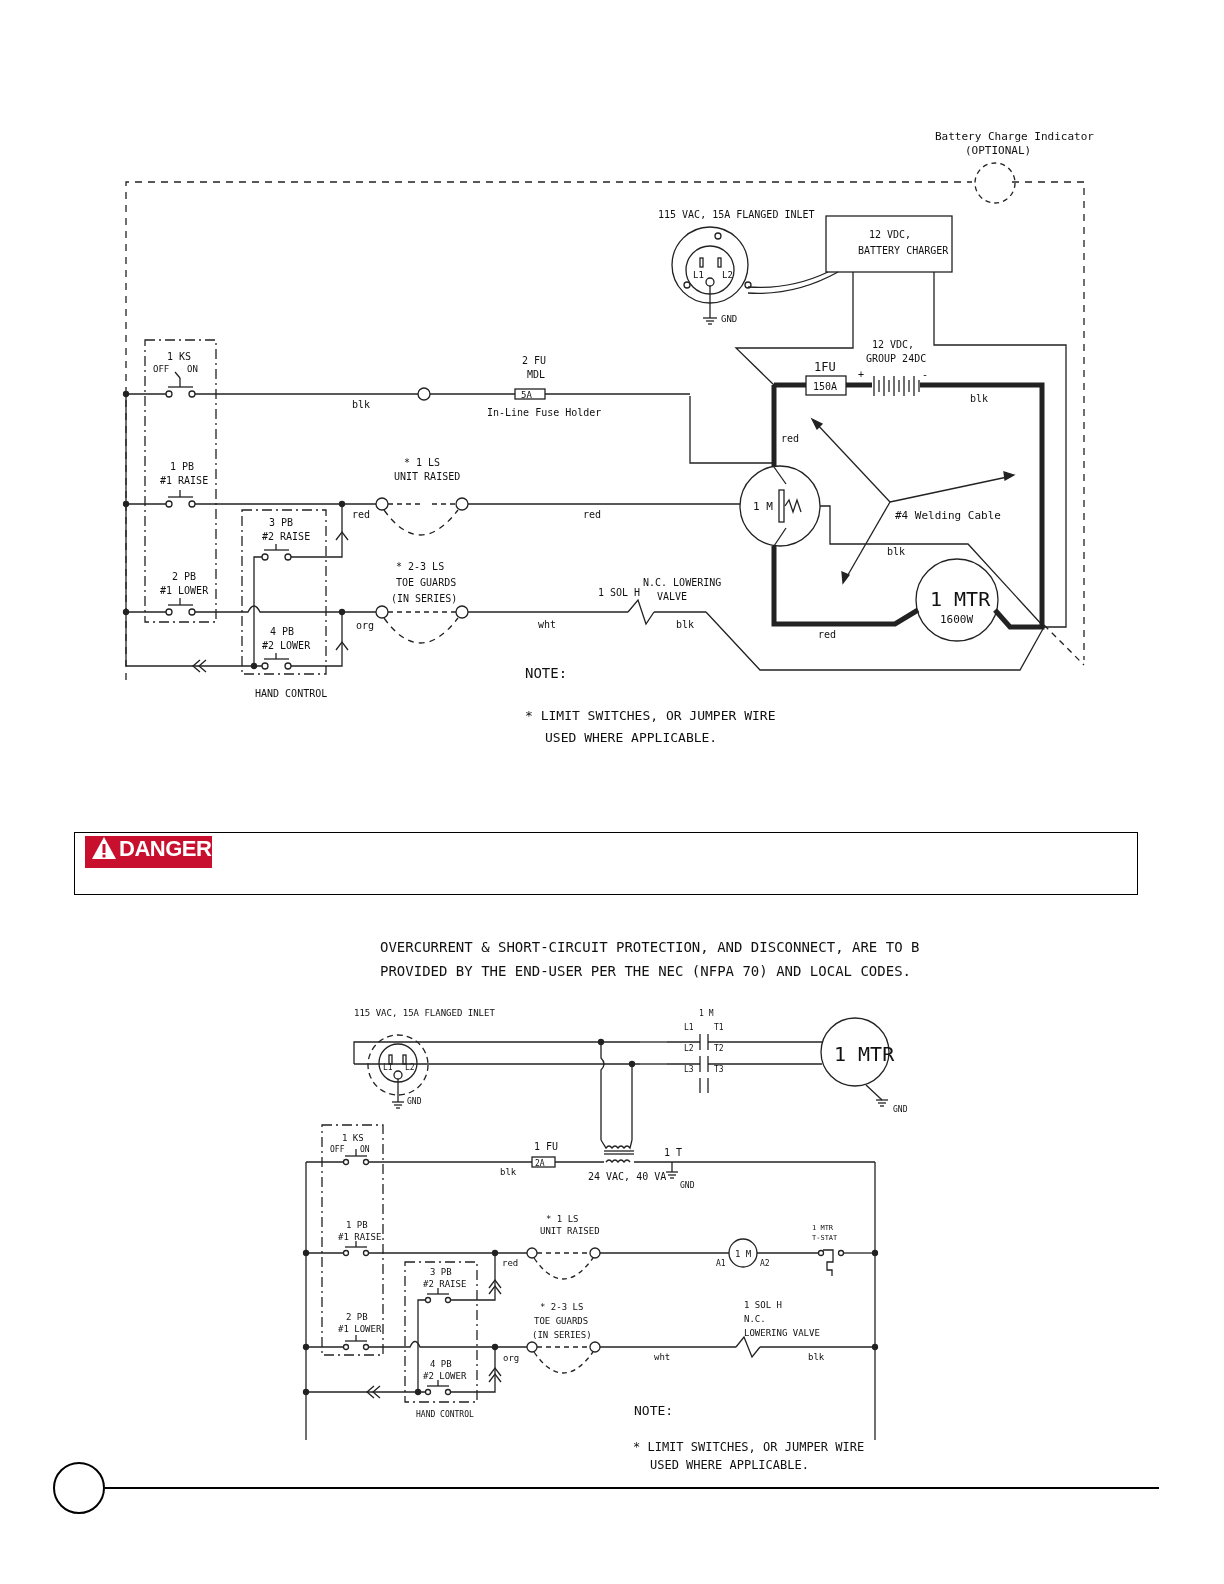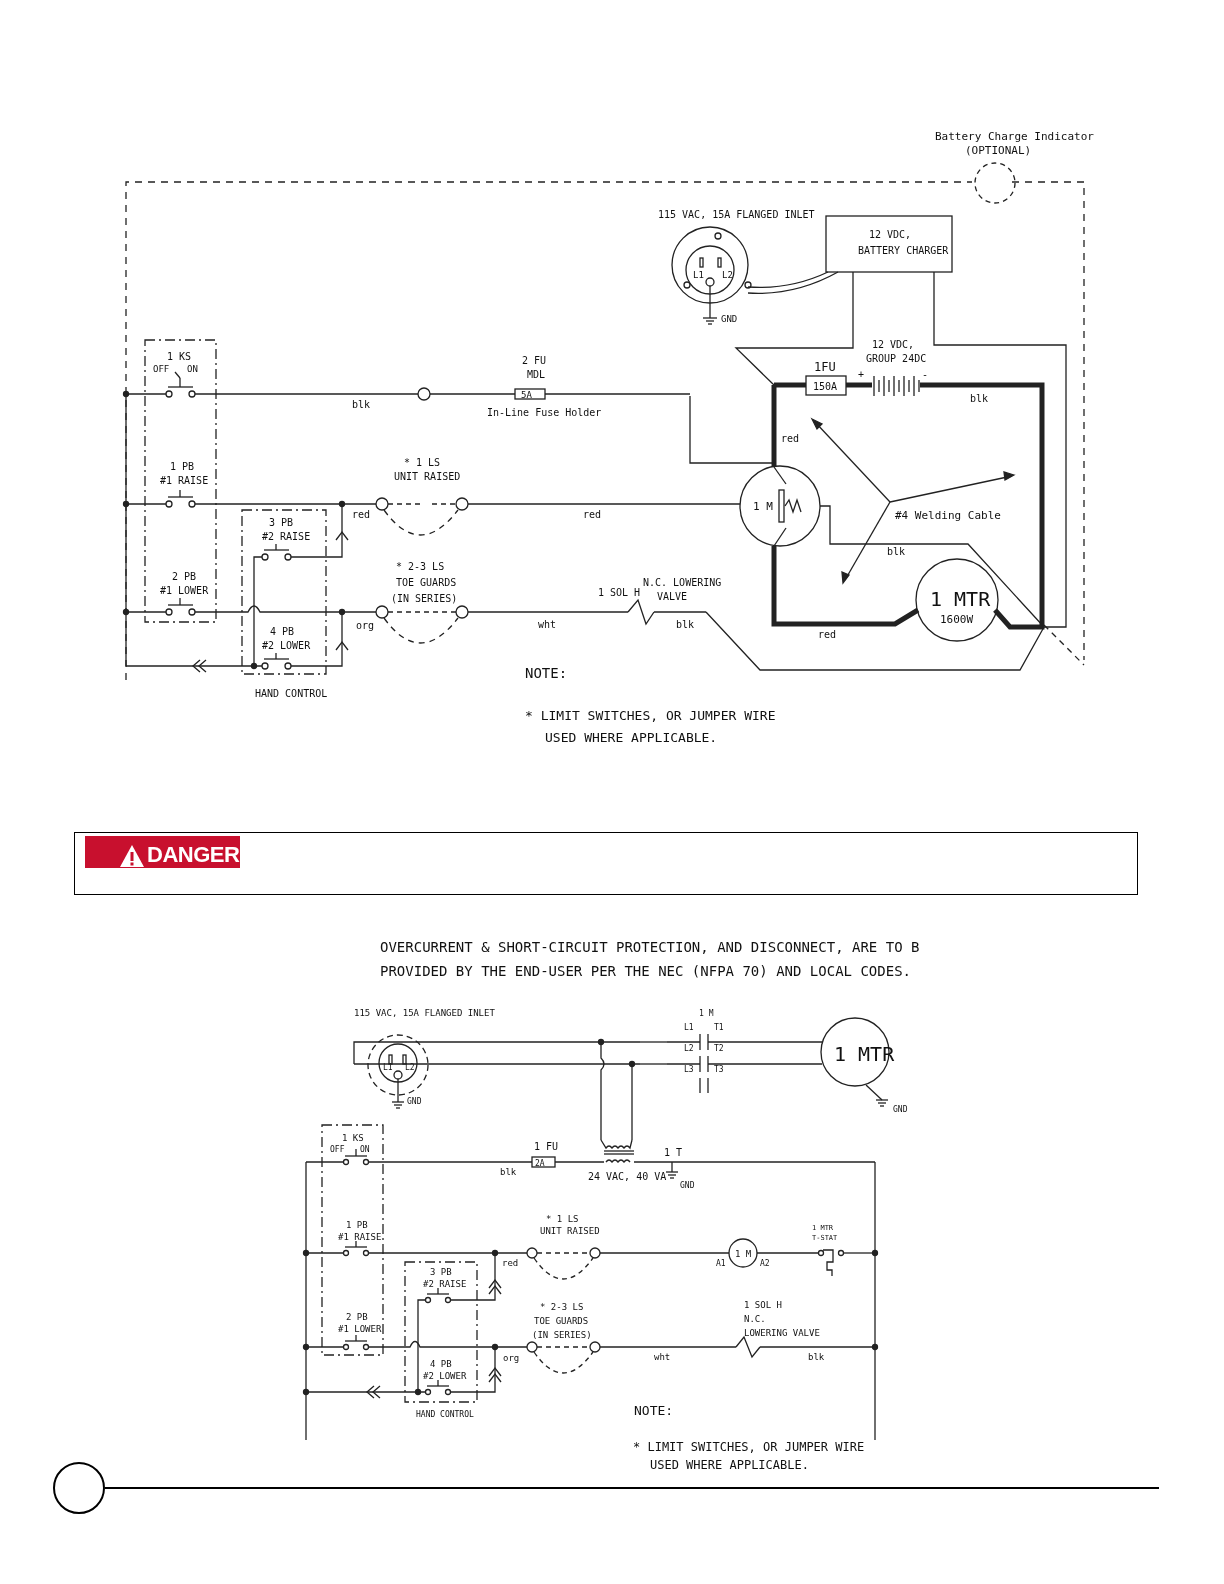--- a/index.html
+++ b/index.html
@@ -2,21 +2,21 @@
 <html><head>
 <meta charset="utf-8">
 <style>
   html, body { margin: 0; padding: 0; background: #ffffff; }
   body { width: 1224px; height: 1584px; position: relative; overflow: hidden; font-family: "DejaVu Sans Mono", monospace; }
   svg text { font-family: "DejaVu Sans Mono", monospace; fill: #111; }
   .diagram { position: absolute; }
   #diagram-top { left: 118px; top: 110px; width: 980px; height: 650px; }
   #diagram-bottom { left: 300px; top: 915px; width: 620px; height: 570px; }
   .danger-box { position: absolute; left: 74px; top: 832px; width: 1064px; height: 63px; border: 1.5px solid #000; box-sizing: border-box; }
-  .danger-badge { position: absolute; left: 10px; top: 3px; width: 127px; height: 32px; background: #c8102e; color: #fff; display: flex; align-items: flex-end; font-family: "Liberation Sans", sans-serif; font-weight: bold; font-size: 22px; letter-spacing: -0.5px; padding-left: 28px; }
+  .danger-badge { position: absolute; left: 10px; top: 3px; width: 127px; height: 32px; background: #c8102e; color: #fff; display: flex; align-items: flex-start; font-family: "Liberation Sans", sans-serif; font-weight: bold; font-size: 22px; letter-spacing: -0.5px; }
   .danger-badge svg { margin-left: 6px; margin-right: 2px; }
   .page-circle { position: absolute; left: 53px; top: 1462px; width: 52px; height: 52px; border: 2.5px solid #000; border-radius: 50%; box-sizing: border-box; }
   .page-rule { position: absolute; left: 105px; top: 1487px; width: 1054px; height: 2px; background: #000; }
 </style>
 </head>
 <body>
 
 <svg id="diagram-top" class="diagram" viewBox="118 110 980 650" width="980" height="650" stroke="#222" fill="none" stroke-width="1.3">
 
   <path d="M126 680 L126 182 L972 182 M1012 182 L1084 182 L1084 660" stroke-dasharray="7,6"></path>

